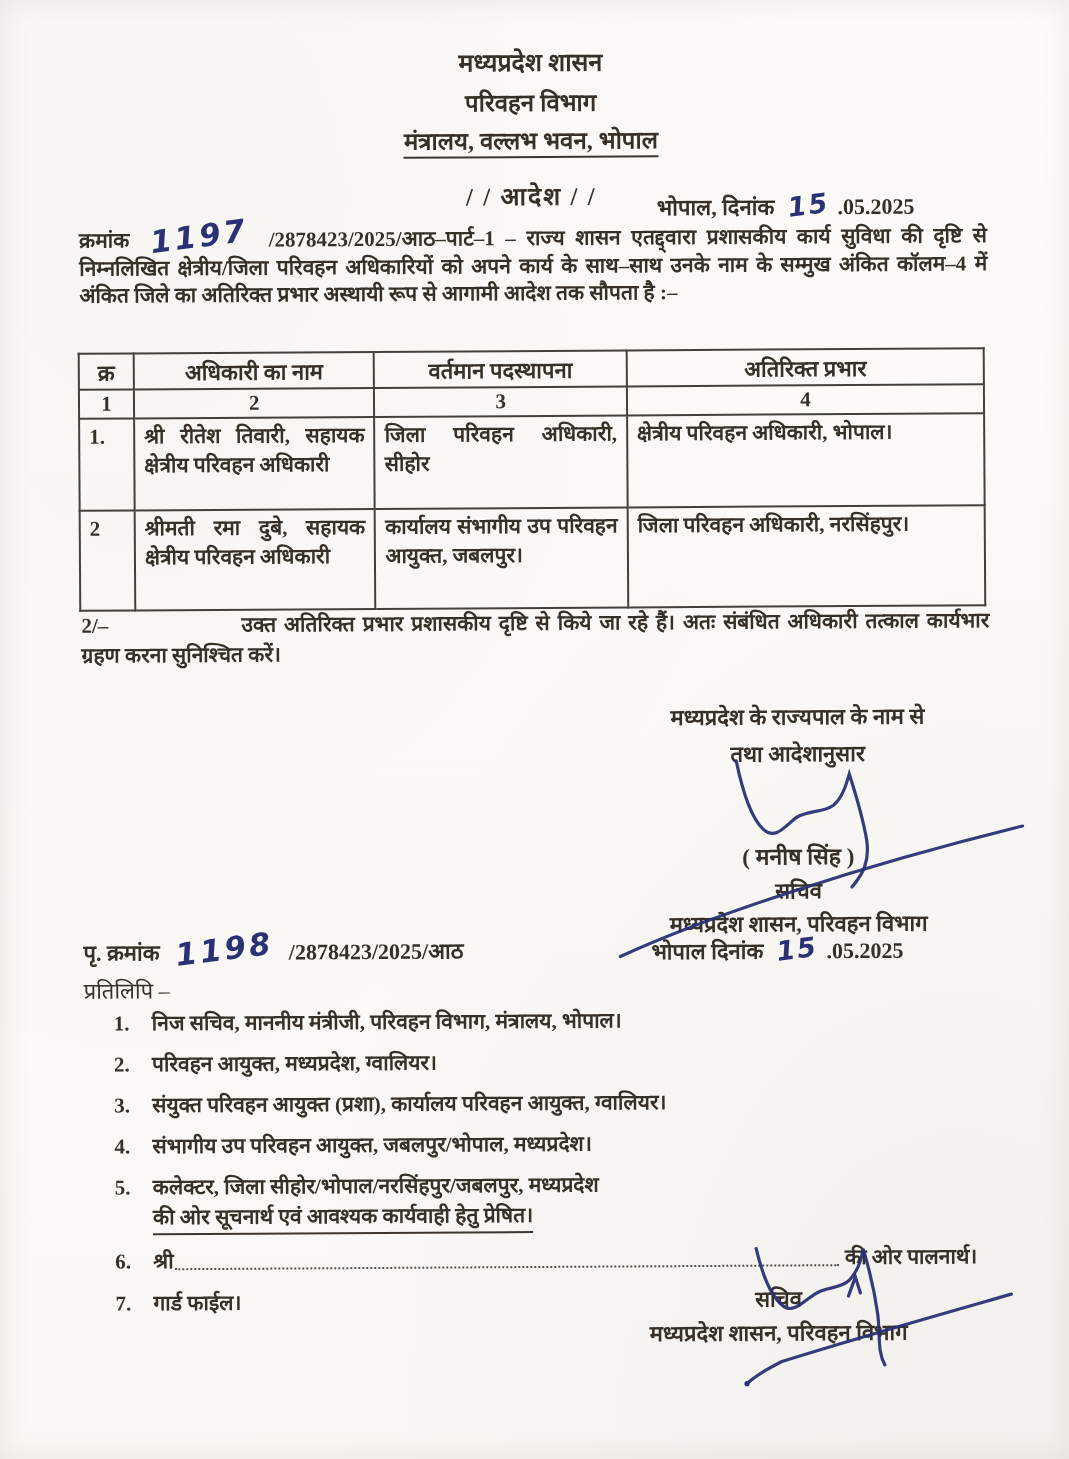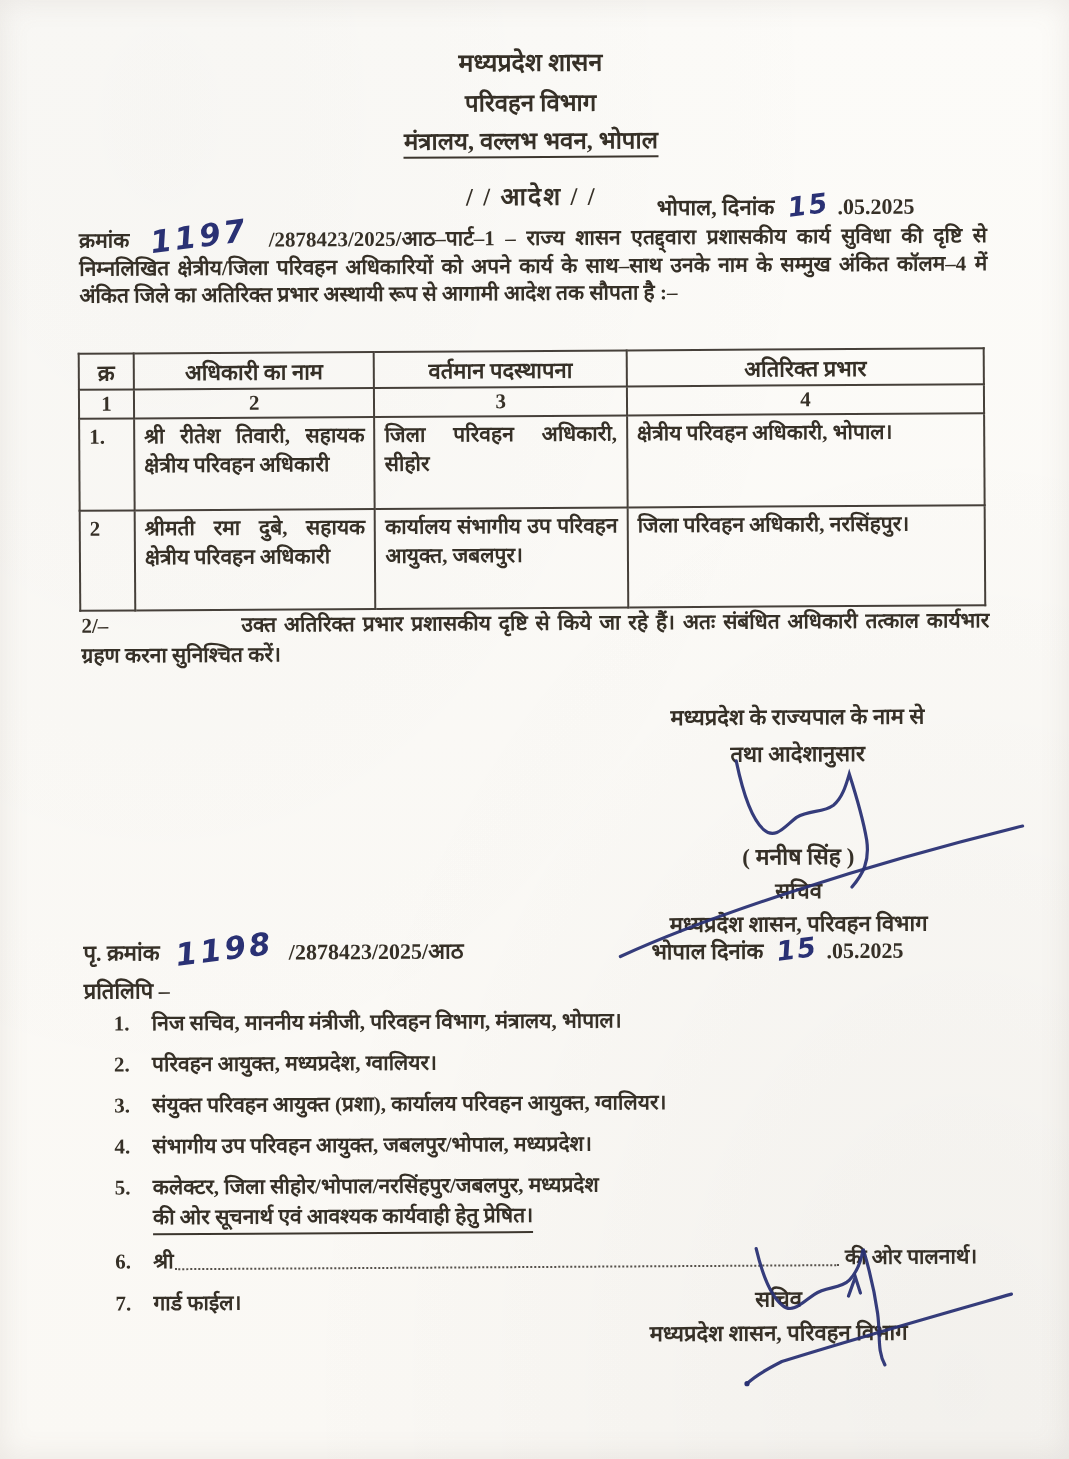--- a/index.html
+++ b/index.html
@@ -46,21 +46,21 @@
   .cell-j{text-align:justify;}
   
   .auth{top:702px;left:605px;width:385px;text-align:center;font-size:22px;font-weight:700;}
   .auth .l2{margin-top:7px;}
   .auth .nm{margin-top:72px;font-size:23px;}
   .auth .ttl{margin-top:3px;}
   .auth .dep{margin-top:3px;}
   
   .endl{top:934px;left:82px;width:905px;font-size:22px;font-weight:700;white-space:nowrap;}
   .endl .right{position:absolute;left:568px;top:2px;}
-  .copylbl{top:972px;left:82px;font-size:22px;font-weight:700;}
+  .copylbl{top:972px;left:82px;font-size:22px;font-weight:400;}
   .clist{top:1006px;left:112px;width:862px;font-size:21px;}
   .citem{display:flex;align-items:flex-start;line-height:30px;margin-bottom:11px;font-weight:600;}
   .cnum{flex:none;width:38px;}
   .ctext{flex:1;}
   .u2{font-weight:700;border-bottom:2px solid #3c362e;display:inline-block;padding-bottom:1px;}
   .leader{flex:1;border-bottom:2.5px dotted #55504a;margin:0 6px 7px 2px;height:22px;}
   .csuffix{flex:none;}
   
   .fsign{top:1284px;left:585px;width:380px;text-align:center;font-size:22px;font-weight:700;}
   .fsign .dep{margin-top:4px;}

